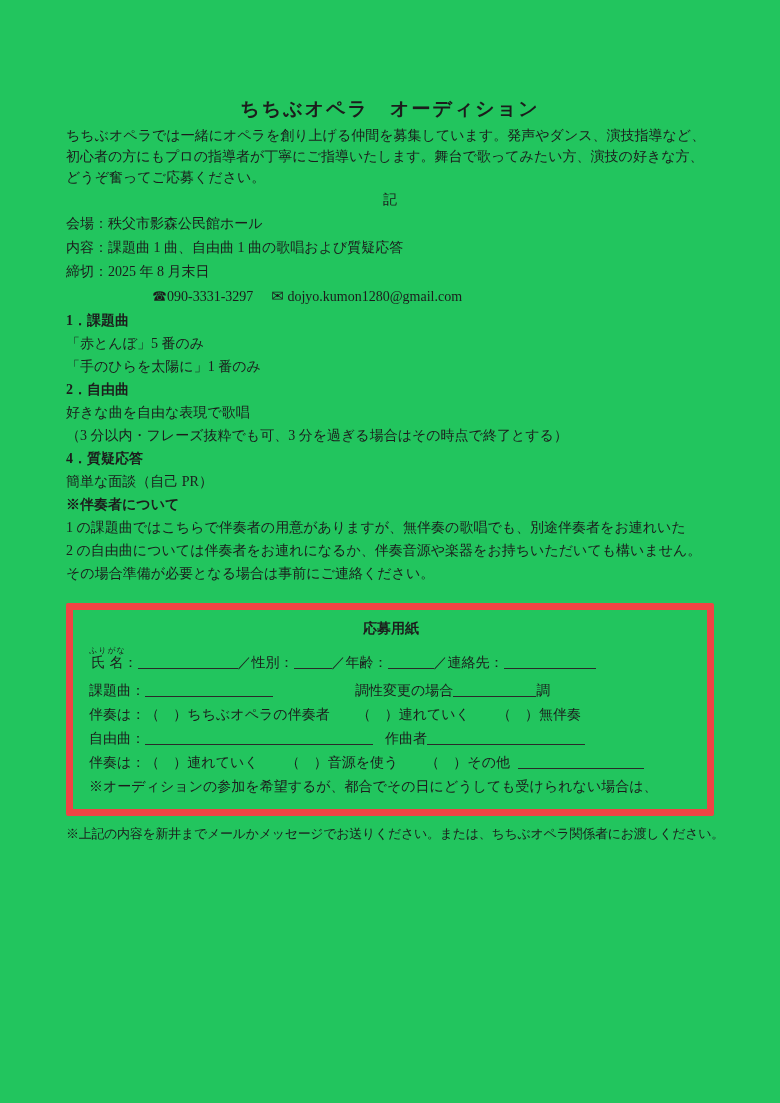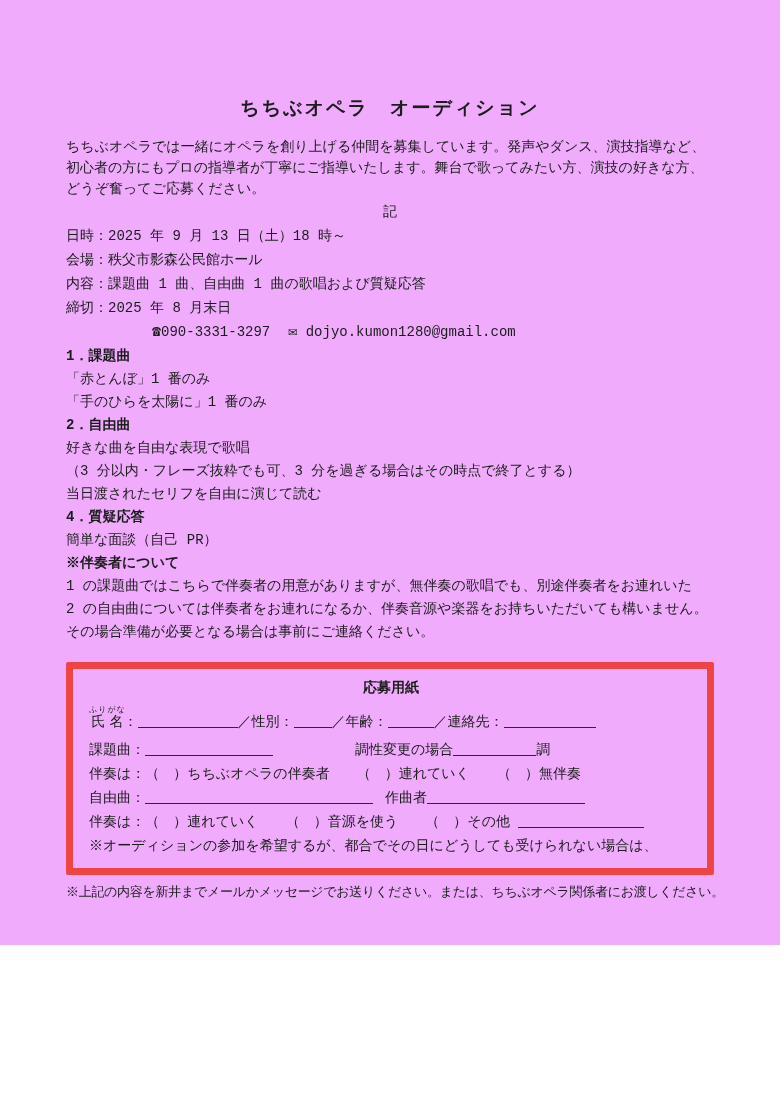--- a/index.html
+++ b/index.html
@@ -1,42 +1,42 @@
 <!DOCTYPE html>
 <html lang="ja"><head>
 <meta charset="utf-8">
 <style>
   html, body { margin: 0; padding: 0; background: #ffffff; }
   .page {
     position: relative;
-    width: 780px; height: 945px;
+    width: 780px; height: 1103px;
     box-sizing: border-box;
     padding: 97px 66px 0 66px;
     overflow: hidden;
-    background: #f0abfc;
+    background: #22c55e;
     color: #1c1c1c;
-    font-family: Liberation Mono, monospace;
+    font-family: Liberation Serif, serif;
     font-size: 14px;
   }
   .doc-title {
     text-align: center;
     font-weight: bold;
     font-size: 19px;
     letter-spacing: 2px;
     line-height: 24px;
   }
   .doc-heading {
     text-align: center;
     font-weight: bold;
     font-size: 29px;
     letter-spacing: 3px;
     line-height: 36px;
     margin-top: 12px;
   }
-  .intro { margin-top: 16px; }
+  .intro { margin-top: 4px; }
   .intro .iline { line-height: 21px; white-space: nowrap; }
   .ki { text-align: center; line-height: 24px; }
   .bline { line-height: 24px; white-space: nowrap; }
   .contact-line { line-height: 24px; padding-left: 86px; white-space: nowrap; }
   .contact-line .glyph { font-size: 15px; }
   .contact-line .email-glyph { margin-left: 18px; }
   .sec-h { font-weight: bold; line-height: 23px; white-space: nowrap; }
   .sline { line-height: 23px; white-space: nowrap; }
   .form-box {
     margin-top: 18px;
@@ -76,38 +76,36 @@
   <div class="doc-title">ちちぶオペラ　オーディション</div>
 
   <div class="intro">
     <div class="iline">ちちぶオペラでは一緒にオペラを創り上げる仲間を募集しています。発声やダンス、演技指導など、</div>
     <div class="iline">初心者の方にもプロの指導者が丁寧にご指導いたします。舞台で歌ってみたい方、演技の好きな方、</div>
     <div class="iline">どうぞ奮ってご応募ください。</div>
   </div>
 
   <div class="ki">記</div>
 
-  <div class="bline">日時：2025 年 9 月 13 日（土）18 時～</div>
   <div class="bline">会場：秩父市影森公民館ホール</div>
   <div class="bline">内容：課題曲 1 曲、自由曲 1 曲の歌唱および質疑応答</div>
   <div class="bline">締切：2025 年 8 月末日</div>
 
   <div class="contact-line">
     <span class="glyph">☎</span><span>090-3331-3297</span><span class="glyph email-glyph">✉</span> <span>dojyo.kumon1280@gmail.com</span>
   </div>
 
   <div class="sec-h">1．課題曲</div>
-  <div class="sline">「赤とんぼ」1 番のみ</div>
+  <div class="sline">「赤とんぼ」5 番のみ</div>
   <div class="sline">「手のひらを太陽に」1 番のみ</div>
 
   <div class="sec-h">2．自由曲</div>
   <div class="sline">好きな曲を自由な表現で歌唱</div>
   <div class="sline">（3 分以内・フレーズ抜粋でも可、3 分を過ぎる場合はその時点で終了とする）</div>
 
-  <div class="sline">当日渡されたセリフを自由に演じて読む</div>
 
   <div class="sec-h">4．質疑応答</div>
   <div class="sline">簡単な面談（自己 PR）</div>
 
   <div class="sec-h">※伴奏者について</div>
   <div class="sline">1 の課題曲ではこちらで伴奏者の用意がありますが、無伴奏の歌唱でも、別途伴奏者をお連れいた</div>
   <div class="sline">2 の自由曲については伴奏者をお連れになるか、伴奏音源や楽器をお持ちいただいても構いません。</div>
   <div class="sline">その場合準備が必要となる場合は事前にご連絡ください。</div>
 
   <div class="form-box">

